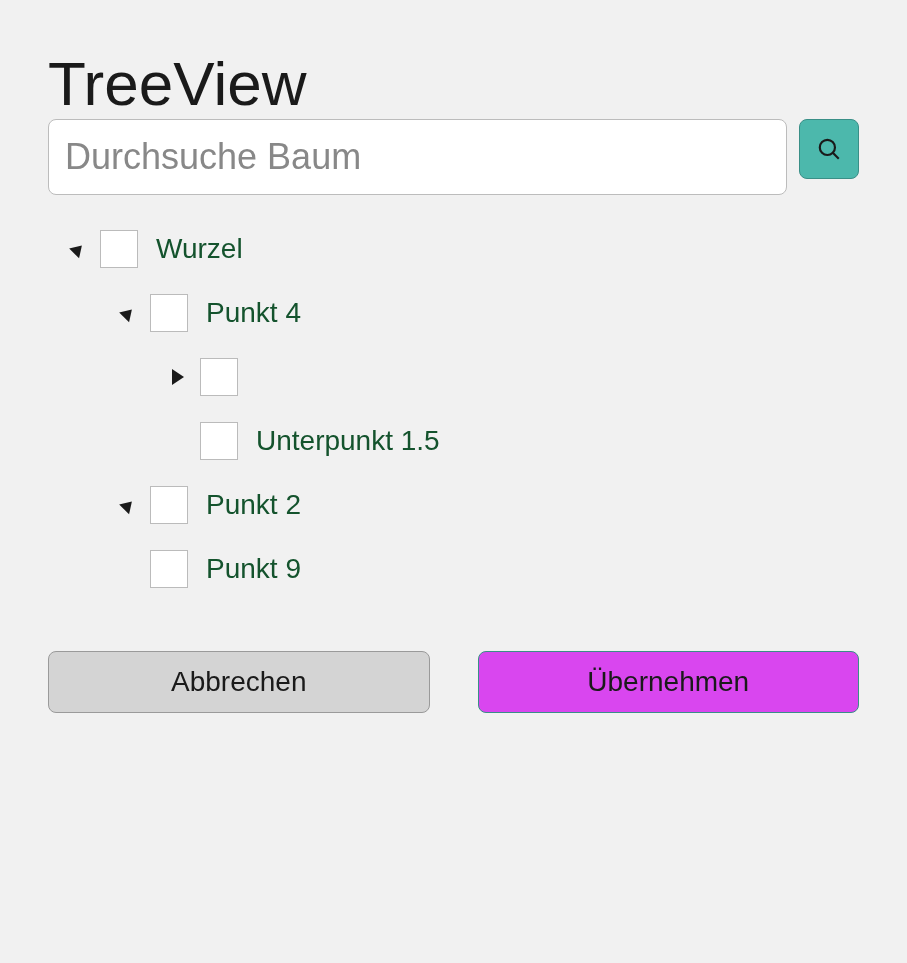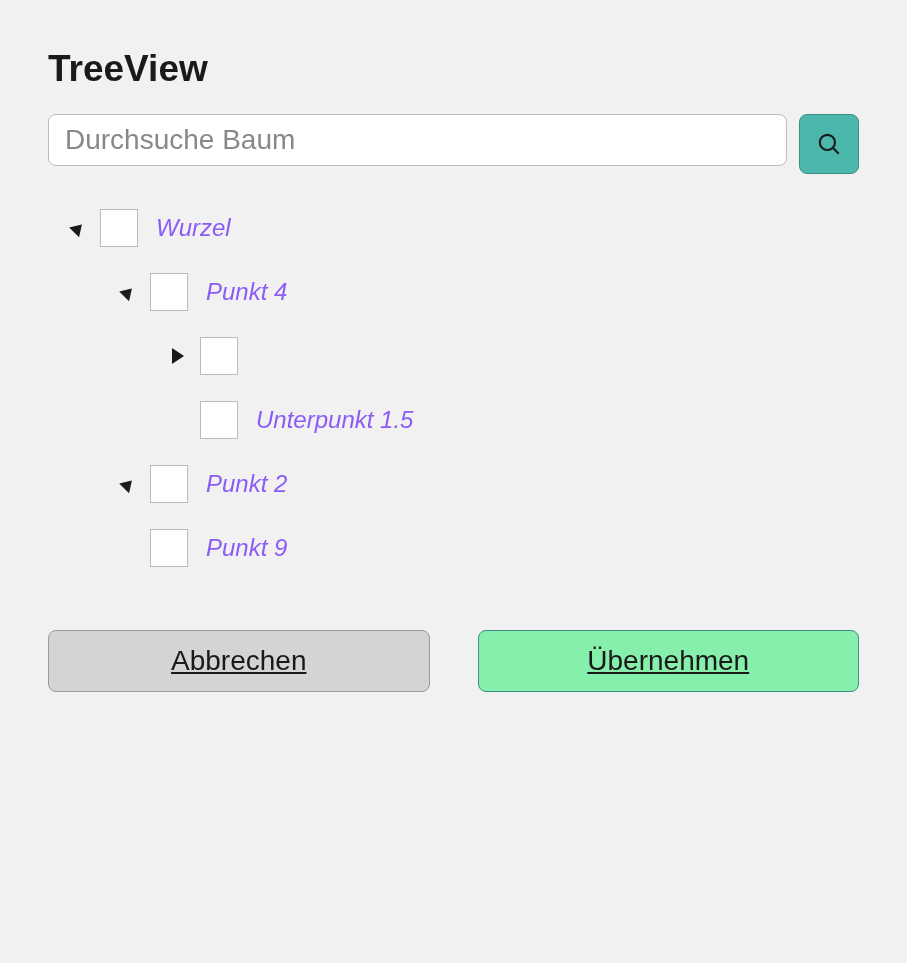--- a/index.html
+++ b/index.html
@@ -5,33 +5,32 @@
     * { box-sizing: border-box; margin: 0; padding: 0; }
     body {
       background: #f1f1f1;
       font-family: -apple-system, BlinkMacSystemFont, "Segoe UI", Helvetica, Arial, sans-serif;
       width: 907px;
       height: 963px;
       padding: 48px;
       color: #1a1a1a;
     }
     .title {
-      font-size: 37px;
-      font-weight: 700;
-      margin-bottom: 24px;
+      font-size: 62px;
+      font-weight: 400;
     }
     .search-row {
       display: flex;
       gap: 12px;
       margin-bottom: 28px;
     }
     .search-input {
       flex: 1;
-      height: 52px;
-      font-size: 28px;
+      height: 76px;
+      font-size: 36px;
       padding: 0 16px;
       border: 1px solid #bcbcbc;
       border-radius: 8px;
       background: #fff;
       color: #666;
       outline: none;
     }
     .search-input::placeholder { color: #888; }
     .search-btn {
       width: 60px;
@@ -65,49 +64,47 @@
     .checkbox {
       width: 38px;
       height: 38px;
       border: 1px solid #bbb;
       background: #fff;
       margin-right: 18px;
       cursor: pointer;
       flex-shrink: 0;
     }
     .label {
-      font-size: 24px;
-      color: #8b5cf6;
-      font-style: italic;
+      font-size: 28px;
+      color: #14532d;
     }
     .children { margin-left: 50px; }
     .children .children { margin-left: 50px; }
     .actions {
       display: flex;
       gap: 48px;
       margin-top: 56px;
-      text-decoration: underline;
     }
     .btn {
       flex: 1;
       height: 62px;
       font-size: 28px;
       border-radius: 8px;
       cursor: pointer;
       display: flex;
       align-items: center;
       justify-content: center;
     }
     .btn-cancel {
       background: #d4d4d4;
       border: 1px solid #9a9a9a;
       color: #1a1a1a;
     }
     .btn-apply {
-      background: #86efac;
+      background: #d946ef;
       border: 1px solid #3a8f87;
       color: #1a1a1a;
     }
     .tri-open {
       width: 0; height: 0;
       border-left: 7px solid transparent;
       border-right: 7px solid transparent;
       border-bottom: 11px solid #1a1a1a;
       transform: rotate(45deg);
     }

